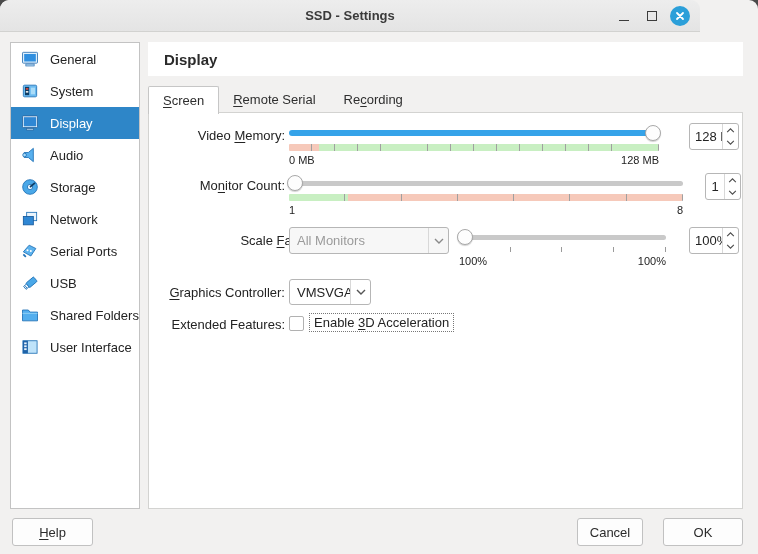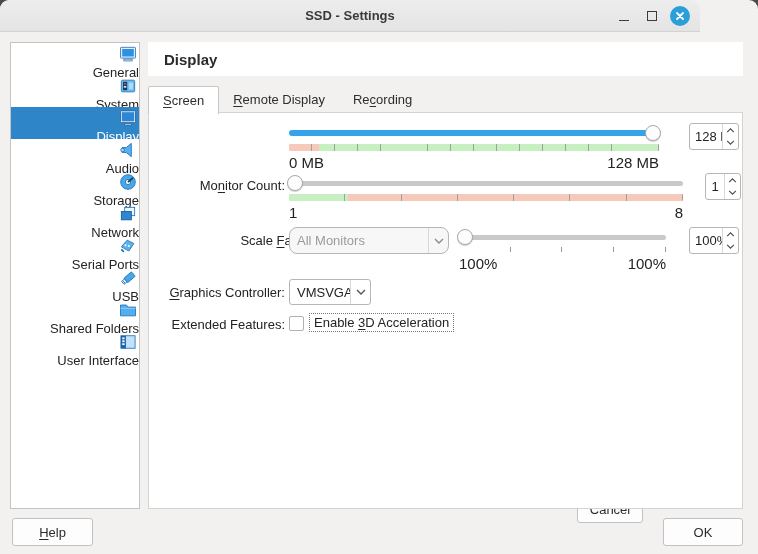--- a/index.html
+++ b/index.html
@@ -11,21 +11,21 @@
     background:linear-gradient(#ededed,#e4e4e4); border-bottom:1px solid #d2d2d0; border-radius:9px 9px 0 0; }
   .title-text { position:absolute; left:0; right:0; top:0; height:32px; line-height:32px; text-align:center; font-weight:bold; color:#3a3a3a; }
   .winbtn { position:absolute; top:6px; width:20px; height:20px; display:flex; align-items:center; justify-content:center; cursor:default; }
   .btn-min { right:66px; } .btn-max { right:38px; } .btn-close { right:10px; }
   .glyph-min { width:10px; height:0; border-top:1.6px solid #3c3c3c; margin-top:8px; }
   .glyph-max { width:10px; height:10px; border:1.4px solid #3c3c3c; background:transparent; }
   .glyph-close { width:20px; height:20px; border-radius:50%; background:#2b9fd9; display:flex; align-items:center; justify-content:center; }
 
   
   .sidebar { position:absolute; left:10px; top:42px; width:130px; height:467px; background:#ffffff; border:1px solid #c3c3c3; }
-  .side-item { position:relative; height:32px; display:flex; align-items:flex-end; padding-left:8px; cursor:default;flex-direction:column; }
+  .side-item { position:relative; height:32px; display:flex; align-items:center; padding-left:8px; cursor:default; }
   .side-item .icon { width:22px; height:22px; flex:0 0 22px; display:flex; align-items:center; justify-content:center; }
   .side-item .lbl { padding-left:9px; color:#232323; }
   .side-item.selected { background:#2e86c8; }
   .side-item.selected .lbl { color:#ffffff; }
 
   
   .header-band { position:absolute; left:148px; top:42px; width:595px; height:34px; background:#ffffff; display:flex; align-items:center; padding-left:16px; }
   .header-band .h-title { font-size:15px; font-weight:bold; color:#2b2b2b; }
 
   
@@ -35,21 +35,21 @@
   .pane { position:absolute; left:148px; top:112px; width:595px; height:397px; background:#ffffff; border:1px solid #d3d3d1; z-index:1; }
 
   
   .mn-key { text-decoration:underline; text-underline-offset:2px; }
   .row-label { position:absolute; left:0; width:136px; text-align:right; color:#232323; white-space:nowrap; }
   .slider { position:absolute; height:16px; }
   .groove { position:absolute; left:0; right:0; top:6px; height:5px; border-radius:3px; background:#c9c9c9; }
   .groove.filled { background:#35a3e9; height:6px; top:5px; }
   .handle { position:absolute; top:0; width:16px; height:16px; border-radius:50%; background:#fdfdfd; border:1px solid #a9a9a9; box-shadow:0 1px 1px rgba(0,0,0,.18); }
   .handle.right { right:-2px; } .handle.left { left:-2px; }
-  .scale-labels { position:absolute; display:flex; justify-content:space-between; font-size:15px; color:#232323; }
+  .scale-labels { position:absolute; display:flex; justify-content:space-between; font-size:11px; color:#232323; }
   .spinbox { position:absolute; height:27px; background:#fff; border:1px solid #b6b6b6; border-radius:3px; display:flex; overflow:hidden; }
   .spin-val { flex:1; display:flex; align-items:center; padding-left:5px; white-space:nowrap; overflow:hidden; }
   .spin-val.center { justify-content:center; padding-left:0; }
   .spin-btns { width:16px; border-left:1px solid #d8d8d8; display:flex; flex-direction:column; }
   .spin-btns > div { flex:1; display:flex; align-items:center; justify-content:center; cursor:default; }
   .combo { position:absolute; height:27px; background:#fff; border:1px solid #b6b6b6; border-radius:3px; display:flex; align-items:center; }
   .combo .c-val { flex:1; padding-left:7px; white-space:nowrap; overflow:hidden; }
   .combo .c-arrow { width:20px; height:100%; border-left:1px solid #d8d8d8; display:flex; align-items:center; justify-content:center; }
   .combo.disabled { background:#f7f7f7; }
   .combo.disabled .c-val { color:#9b9b9b; }
@@ -206,31 +206,34 @@
 
   <div class="tabbar">
     <div class="tab active">
       <span></span>
         <span class="mn-key">S</span>
         <span>creen</span>
     </div>
     <div class="tab">
       <span></span>
         <span class="mn-key">R</span>
-        <span>emote Display</span>
+        <span>emote Serial</span>
     </div>
     <div class="tab">
       <span>Re</span>
         <span class="mn-key">c</span>
         <span>ording</span>
     </div>
   </div>
 
   <div class="pane">
 
+    <div class="row-label" style="top:15px;">
+      <span>Video </span><span class="mn-key">M</span><span>emory:</span>
+    </div>
     <div class="slider" style="left:140px; top:12px; width:370px;">
       <div class="groove filled"></div>
       <div class="handle right"></div>
     </div>
     <div class="tickscale vm-scale" style="left:140px; top:31px; width:370px;"></div>
     <div class="scale-labels" style="left:140px; top:41px; width:370px;">
       <span>0 MB</span>
       <span>128 MB</span>
     </div>
     <div class="spinbox" style="left:540px; top:10px; width:50px;">
@@ -273,21 +276,21 @@
             <svg width="9" height="5" viewBox="0 0 10 6">
               <polyline points="1,1 5,5 9,1" fill="none" stroke="#4a4a4a" stroke-width="1.3"></polyline>
             </svg>
           </div>
       </span>
     </div>
 
     <div class="row-label" style="top:120px;margin-left:32px;">
       <span>Scale </span><span class="mn-key">F</span><span>actor:</span>
     </div>
-    <div class="combo disabled" style="left:140px; top:114px; width:160px;border-radius:8px;">
+    <div class="combo disabled" style="left:140px; top:114px; width:160px;">
       <span class="c-val">All Monitors</span>
       <span class="c-arrow">
           <svg width="10" height="6" viewBox="0 0 10 6">
             <polyline points="1,1 5,5 9,1" fill="none" stroke="#8a8a8a" stroke-width="1.4"></polyline>
           </svg>
         </span>
     </div>
     <div class="slider" style="left:310px; top:116px; width:207px;">
       <div class="groove"></div>
       <div class="handle left"></div>
@@ -333,21 +336,21 @@
       <span>Enable </span><span class="mn-key">3</span><span>D Acceleration</span>
     </div>
 
   </div>
 
   <div class="pushbtn" style="left:12px; top:518px; width:81px;">
     <span></span>
       <span class="mn-key">H</span>
       <span>elp</span>
   </div>
-  <div class="pushbtn" style="left:577px; top:495px; width:66px;">
+  <div class="pushbtn" style="left:577px; top:518px; width:66px;">
     <span>Cancel</span>
       <span class="mn-key"></span>
       <span></span>
   </div>
   <div class="pushbtn" style="left:663px; top:518px; width:80px;">
     <span>OK</span>
       <span class="mn-key"></span>
       <span></span>
   </div>
 

